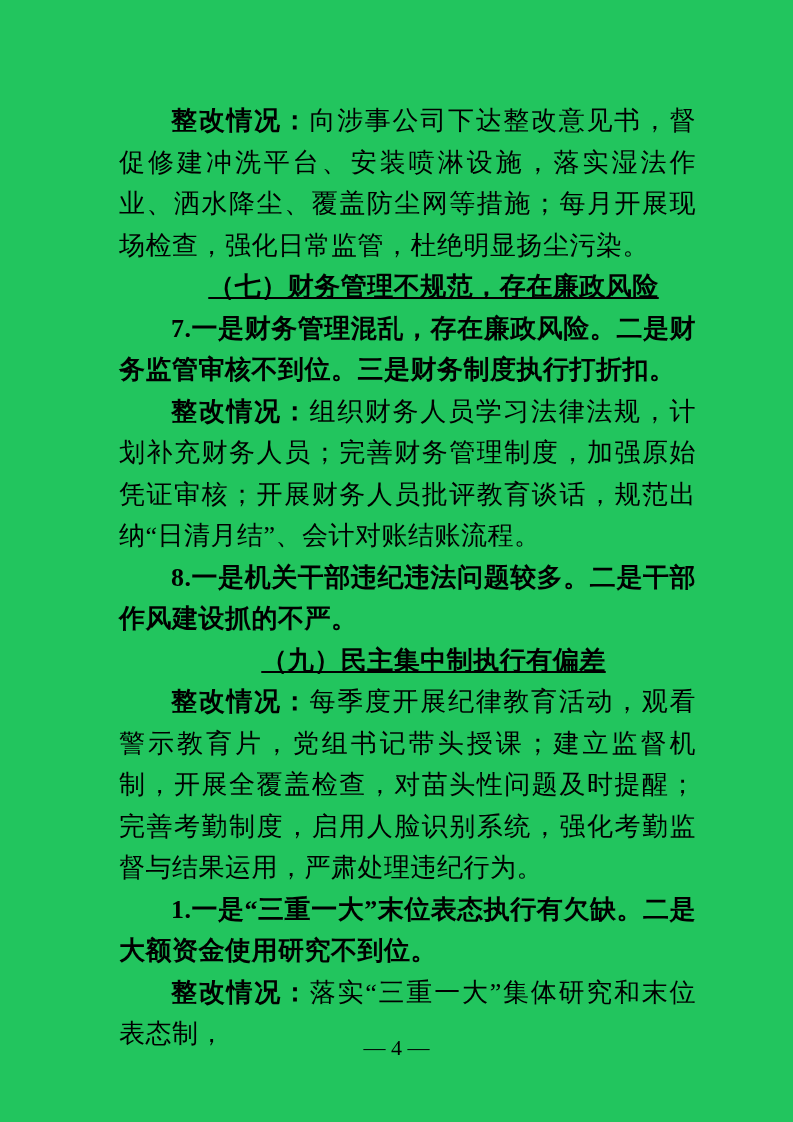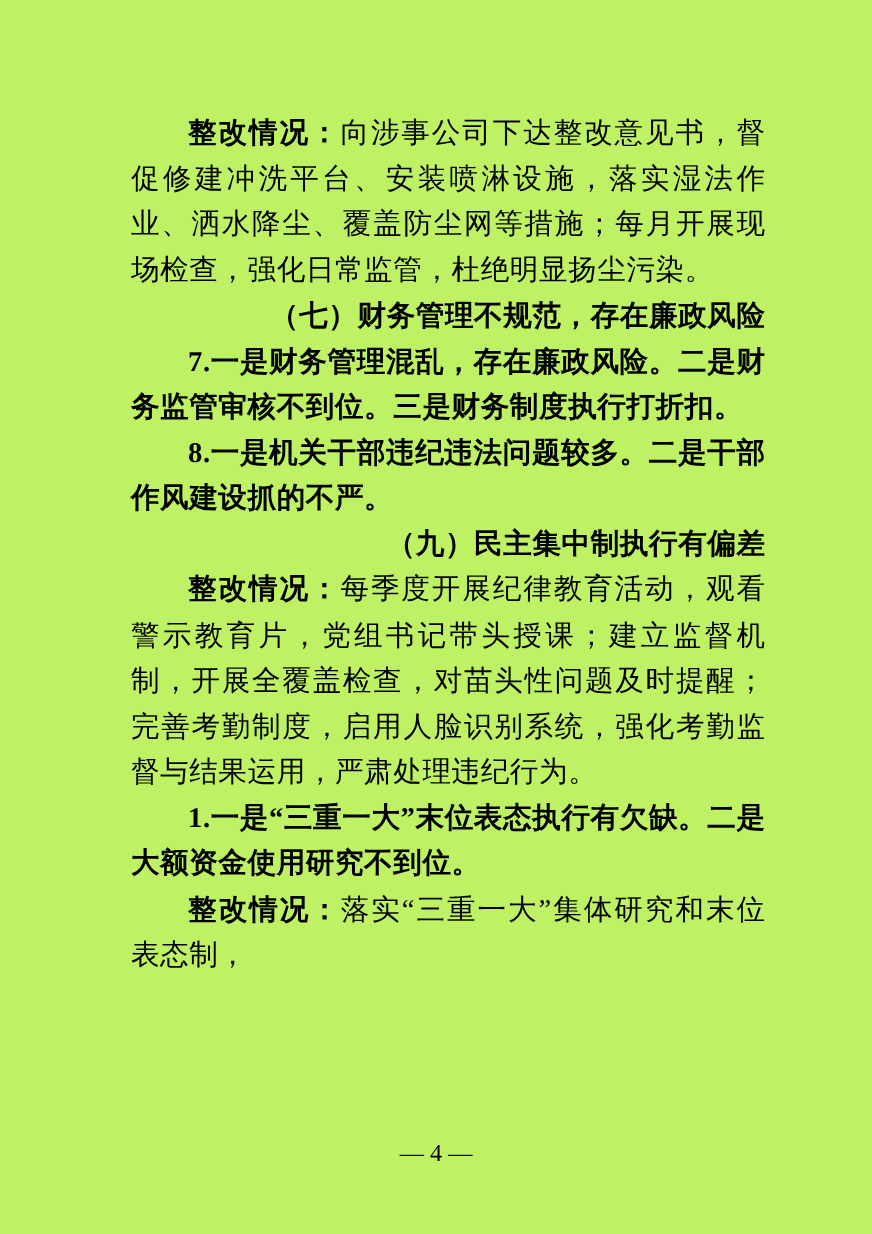--- a/index.html
+++ b/index.html
@@ -4,21 +4,21 @@
 <style>
   html, body {
     margin: 0;
     padding: 0;
     background: #ffffff;
   }
   .page {
     position: relative;
     width: 793px;
     height: 1122px;
-    background: #bef264;
+    background: #22c55e;
     color: #000000;
     font-family: "Liberation Serif", "DejaVu Serif", serif;
     overflow: hidden;
   }
   .doc-body {
     position: absolute;
     left: 119px;
     top: 100px;
     width: 577px;
   }
@@ -27,21 +27,22 @@
     font-size: 26px;
     line-height: 41.5px;
     text-align: justify;
     text-justify: inter-ideograph;
     text-indent: 2em;
     letter-spacing: 0.5px;
     word-break: break-all;
   }
   .para.heading {
     font-weight: bold;
-    text-align: right;
+    text-align: center;
+    text-decoration: underline;
   }
   .para.issue {
     font-weight: bold;
   }
   .remedy-label {
     font-weight: bold;
     font-family: "Liberation Sans", "DejaVu Sans", sans-serif;
   }
   .page-number {
     position: absolute;
@@ -60,20 +61,21 @@
 
 <div class="page">
   <div class="doc-body">
 
     <p class="para remedy"><span class="remedy-label">整改情况：</span><span>向涉事公司下达整改意见书，督促修建冲洗平台、安装喷淋设施，落实湿法作业、洒水降尘、覆盖防尘网等措施；每月开展现场检查，强化日常监管，杜绝明显扬尘污染。</span></p>
 
     <p class="para heading">（七）财务管理不规范，存在廉政风险</p>
 
     <p class="para issue">7.一是财务管理混乱，存在廉政风险。二是财务监管审核不到位。三是财务制度执行打折扣。</p>
 
+    <p class="para remedy"><span class="remedy-label">整改情况：</span><span>组织财务人员学习法律法规，计划补充财务人员；完善财务管理制度，加强原始凭证审核；开展财务人员批评教育谈话，规范出纳“日清月结”、会计对账结账流程。</span></p>
 
 
     <p class="para issue">8.一是机关干部违纪违法问题较多。二是干部作风建设抓的不严。</p>
 
     <p class="para heading">（九）民主集中制执行有偏差</p>
 
     <p class="para remedy"><span class="remedy-label">整改情况：</span><span>每季度开展纪律教育活动，观看警示教育片，党组书记带头授课；建立监督机制，开展全覆盖检查，对苗头性问题及时提醒；完善考勤制度，启用人脸识别系统，强化考勤监督与结果运用，严肃处理违纪行为。</span></p>
 
     <p class="para issue">1.一是“三重一大”末位表态执行有欠缺。二是大额资金使用研究不到位。</p>
 

